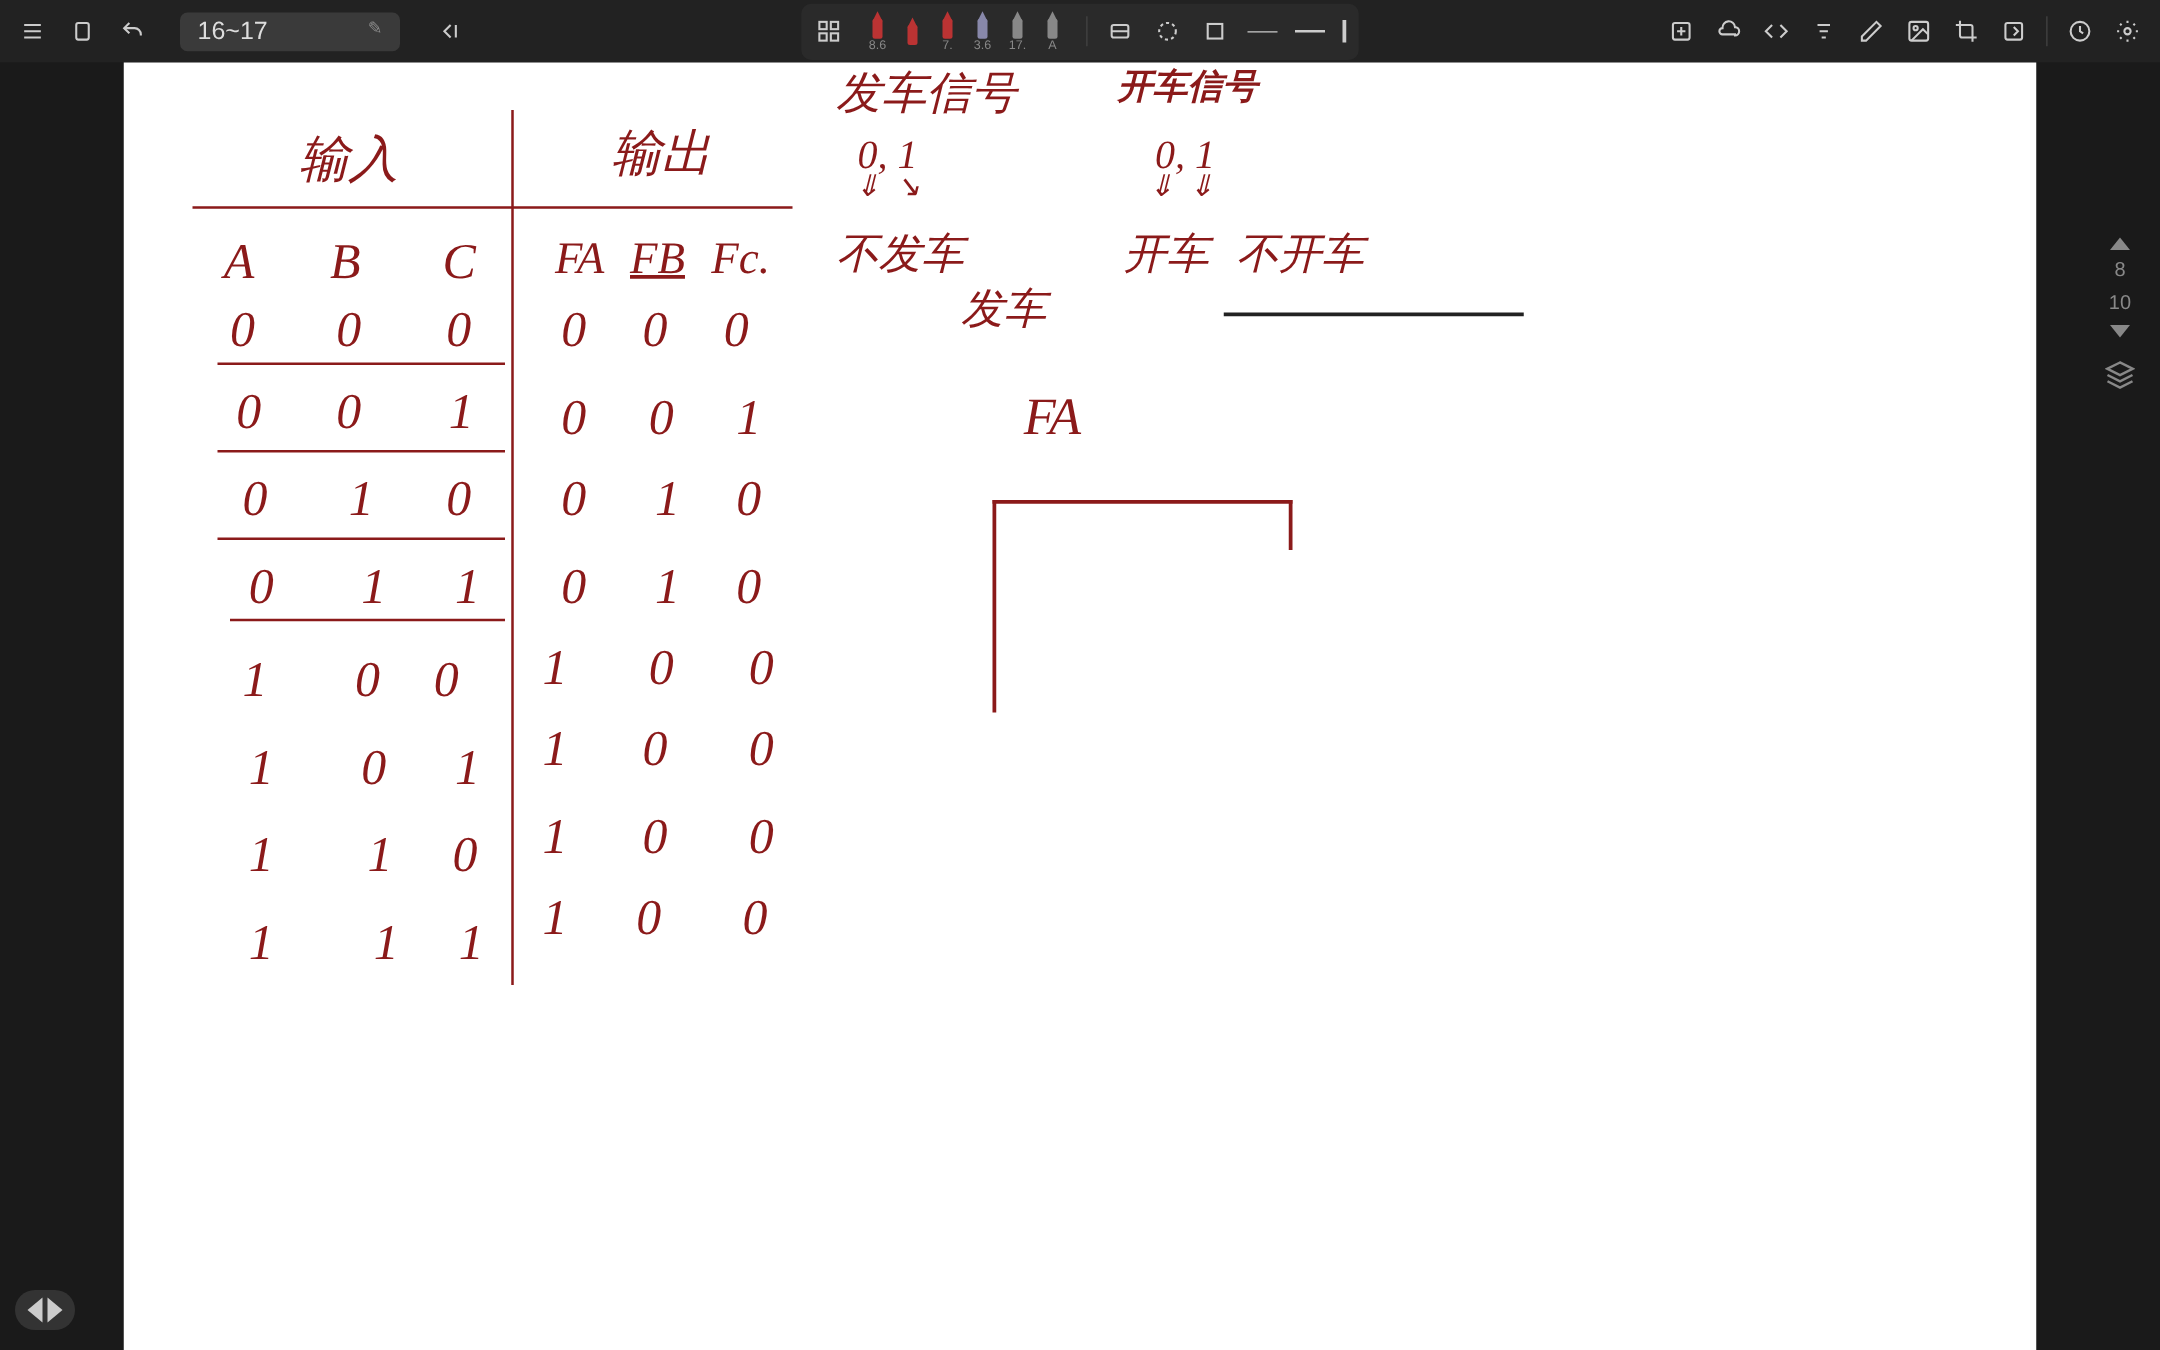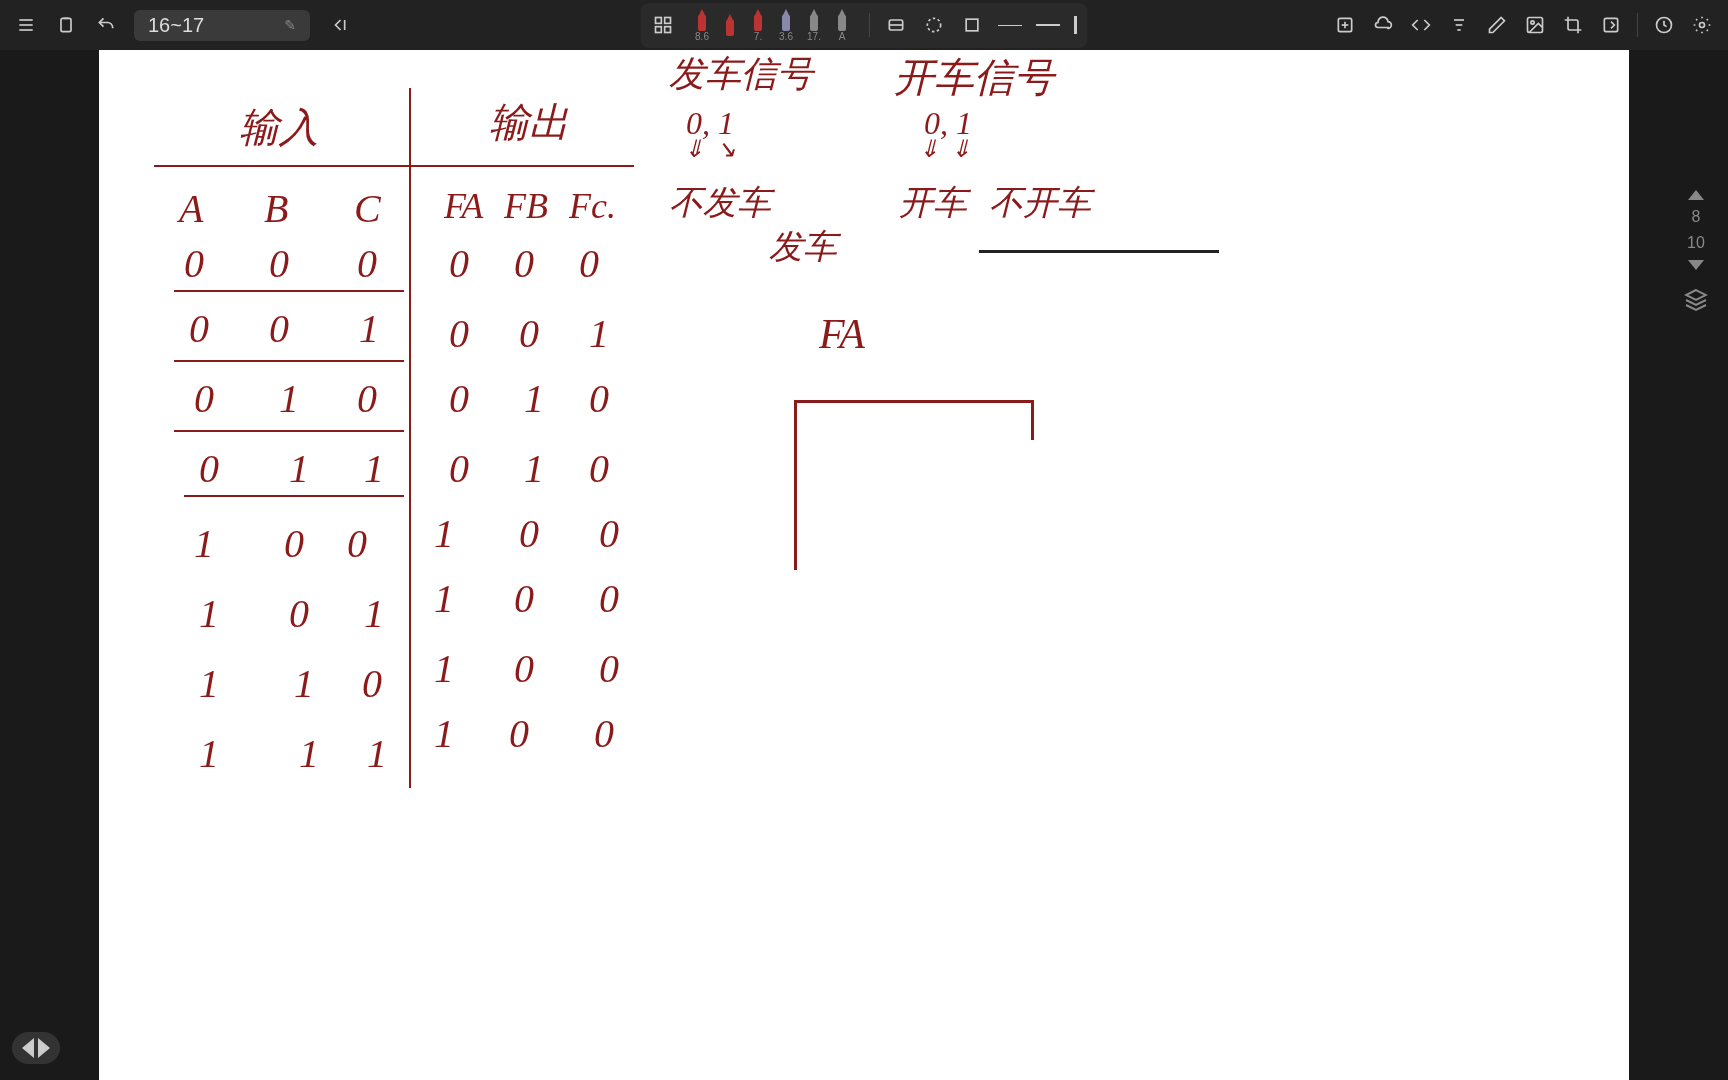--- a/index.html
+++ b/index.html
@@ -23,23 +23,23 @@
     color: #ccc;
   }
   .tb-btn svg { width: 20px; height: 20px; }
   
   .page-label {
     background: #3a3a3a;
     padding: 4px 14px;
     border-radius: 6px;
     color: #ddd;
     font-size: 20px;
-    margin: 0 6px;
-    display: flex;
-    align-items: center;
+    margin: 0 16px;
+    display: flex;
+    align-items: flex-start;
     gap: 80px;
   }
   .page-label .pen-mini { font-size: 14px; color: #888; }
   
   .toolbar-center {
     position: absolute;
     left: 50%;
     transform: translateX(-50%);
     display: flex;
     align-items: center;
@@ -370,21 +370,21 @@
 <div class="canvas-area">
   <div class="page">
 
     <div class="hw" style="left:140px; top:50px;">输入</div>
     <div class="hw" style="left:390px; top:45px;">输出</div>
 
     <div class="hw" style="left:80px; top:135px;">A</div>
     <div class="hw" style="left:165px; top:135px;">B</div>
     <div class="hw" style="left:255px; top:135px;">C</div>
     <div class="hw" style="left:345px; top:135px; font-size:36px;">FA</div>
-    <div class="hw" style="left:405px; top:135px; font-size:36px;">FB</div>
+    <div class="hw" style="left:405px; top:135px; font-size:36px;text-decoration:underline;">FB</div>
     <div class="hw" style="left:470px; top:135px; font-size:36px;">Fc.</div>
 
     <div class="hline" style="left:55px; top:115px; width:480px;"></div>
     <div class="vline" style="left:310px; top:38px; height:700px;"></div>
     <div class="hline" style="left:75px; top:240px; width:230px;"></div>
     <div class="hline" style="left:75px; top:310px; width:230px;"></div>
     <div class="hline" style="left:75px; top:380px; width:230px;"></div>
     <div class="hline" style="left:85px; top:445px; width:220px;"></div>
 
     <div class="hw" style="left:85px; top:190px;">0</div>
@@ -442,21 +442,21 @@
     <div class="hw" style="left:335px; top:660px;">1</div>
     <div class="hw" style="left:410px; top:660px;">0</div>
     <div class="hw" style="left:495px; top:660px;">0</div>
 
     <div class="hw" style="left:570px; top:0px; font-size:36px;">发车信号</div>
     <div class="hw" style="left:587px; top:55px; font-size:32px;">0, 1</div>
     <div class="hw" style="left:585px; top:85px; font-size:24px;">⇓  ↘</div>
     <div class="hw" style="left:570px; top:130px; font-size:34px;">不发车</div>
     <div class="hw" style="left:670px; top:130px; font-size:34px;margin-top:44px;">发车</div>
 
-    <div class="hw" style="left:795px; top:0px; font-size:40px;">开车信号</div>
+    <div class="hw" style="left:795px; top:0px; font-size:28px;font-weight:bold;">开车信号</div>
     <div class="hw" style="left:825px; top:55px; font-size:32px;">0, 1</div>
     <div class="hw" style="left:820px; top:85px; font-size:24px;">⇓  ⇓</div>
     <div class="hw" style="left:800px; top:130px; font-size:34px;">开车</div>
     <div class="hw" style="left:890px; top:130px; font-size:34px;">不开车</div>
 
     <div class="blackline" style="left:880px; top:200px; width:240px;"></div>
 
     <div class="hw" style="left:720px; top:260px; font-size:42px;">FA</div>
     <div class="hline" style="left:695px; top:350px; width:240px; height:3px;"></div>
     <div class="vline" style="left:695px; top:350px; height:170px; width:3px;"></div>

